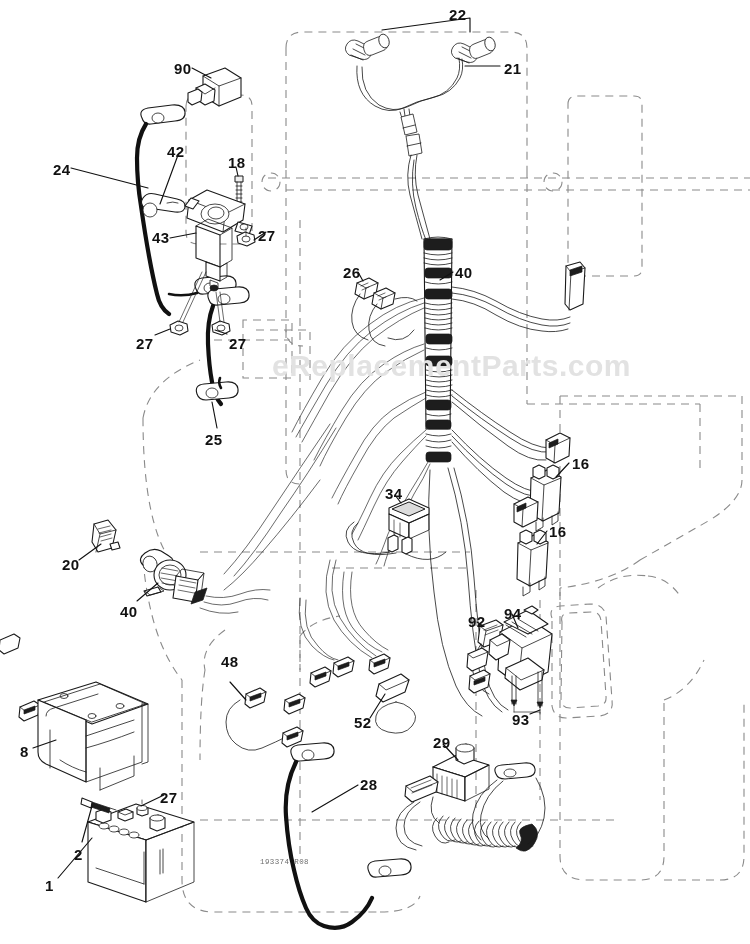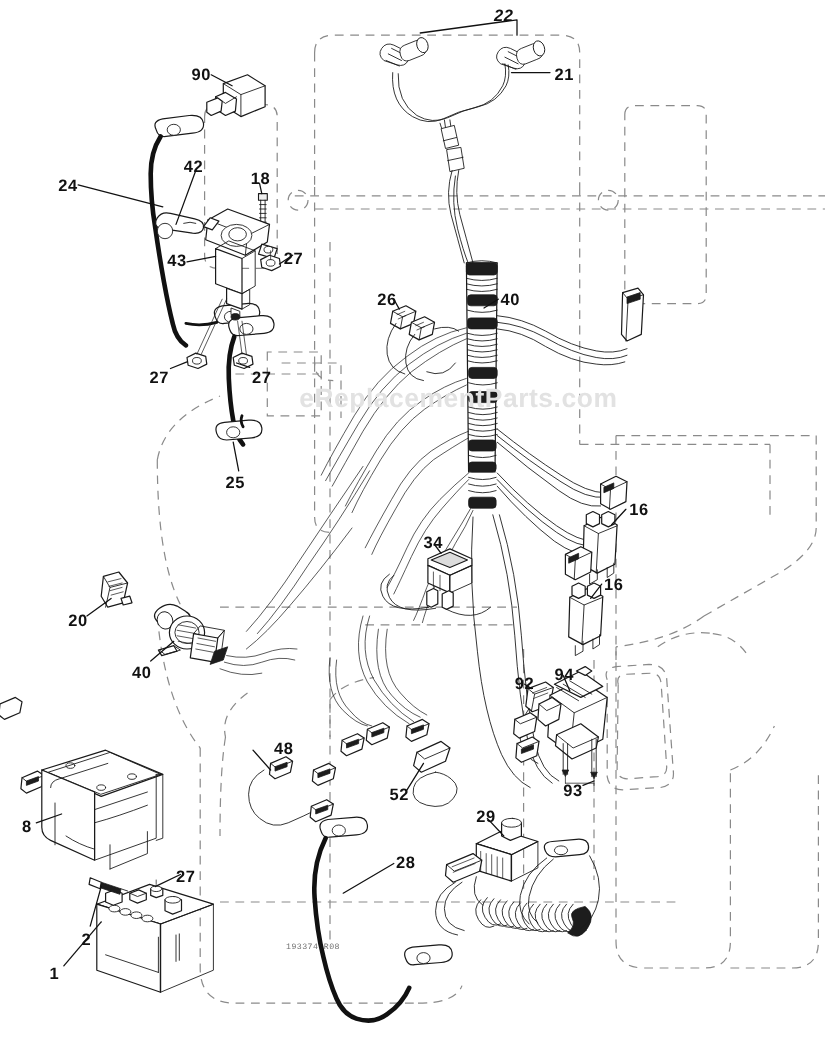--- a/index.html
+++ b/index.html
@@ -28,21 +28,21 @@
     font-size:7.5px;
     font-weight:400;
     color:#6e6e6e;
     letter-spacing:0.4px;
     white-space:nowrap;
   }
   .watermark{
     position:absolute;
     left:272px;top:349px;
     font-family:"Liberation Sans",sans-serif;
-    font-size:24px;
+    font-size:30px;
     font-weight:700;
     color:#e2e2e2;
     letter-spacing:0.5px;
     white-space:nowrap;
     user-select:none;
   }
 </style>
 </head>
 <body>
 
@@ -636,41 +636,41 @@
       <path class="lead" d="M164 795 L141 806"></path>
       <path class="lead" d="M358 785 L312 812"></path>
       <path class="lead" d="M82 842 L92 806"></path>
       <path class="lead" d="M58 878 L92 838"></path>
     </g>
   </svg>
 
   <div class="watermark">eReplacementParts.com</div>
 
   <div id="callout-layer">
-      <div class="callout" style="left: 449px; top: 7px; font-style: italic;">22</div>
+      <div class="callout" style="left: 449px; top: 7px;">22</div>
       <div class="callout" style="left: 504px; top: 61px;">21</div>
       <div class="callout" style="left: 174px; top: 61px; text-align: right;">90</div>
       <div class="callout" style="left: 53px; top: 162px;">24</div>
       <div class="callout" style="left: 167px; top: 144px;">42</div>
       <div class="callout" style="left: 228px; top: 155px;">18</div>
       <div class="callout" style="left: 152px; top: 230px;">43</div>
       <div class="callout" style="left: 258px; top: 228px;">27</div>
       <div class="callout" style="left: 343px; top: 265px;">26</div>
       <div class="callout" style="left: 455px; top: 265px;">40</div>
       <div class="callout" style="left: 136px; top: 336px;">27</div>
       <div class="callout" style="left: 229px; top: 336px;">27</div>
       <div class="callout" style="left: 205px; top: 432px;">25</div>
       <div class="callout" style="left: 572px; top: 456px;">16</div>
       <div class="callout" style="left: 385px; top: 486px;">34</div>
       <div class="callout" style="left: 549px; top: 524px;">16</div>
       <div class="callout" style="left: 62px; top: 557px;">20</div>
       <div class="callout" style="left: 120px; top: 604px;">40</div>
       <div class="callout" style="left: 468px; top: 614px;">92</div>
       <div class="callout" style="left: 504px; top: 606px;">94</div>
-      <div class="callout" style="left: 221px; top: 673px; margin-left: 28px;">48</div>
+      <div class="callout" style="left: 221px; top: 654px;">48</div>
       <div class="callout" style="left: 512px; top: 712px; text-align: center;">93</div>
       <div class="callout" style="left: 354px; top: 715px;">52</div>
       <div class="callout" style="left: 20px; top: 744px;">8</div>
       <div class="callout" style="left: 433px; top: 735px;">29</div>
       <div class="callout" style="left: 160px; top: 790px;">27</div>
       <div class="callout" style="left: 360px; top: 777px;">28</div>
       <div class="callout" style="left: 74px; top: 847px;">2</div>
       <div class="callout" style="left: 45px; top: 878px;">1</div>
     </div>
 

